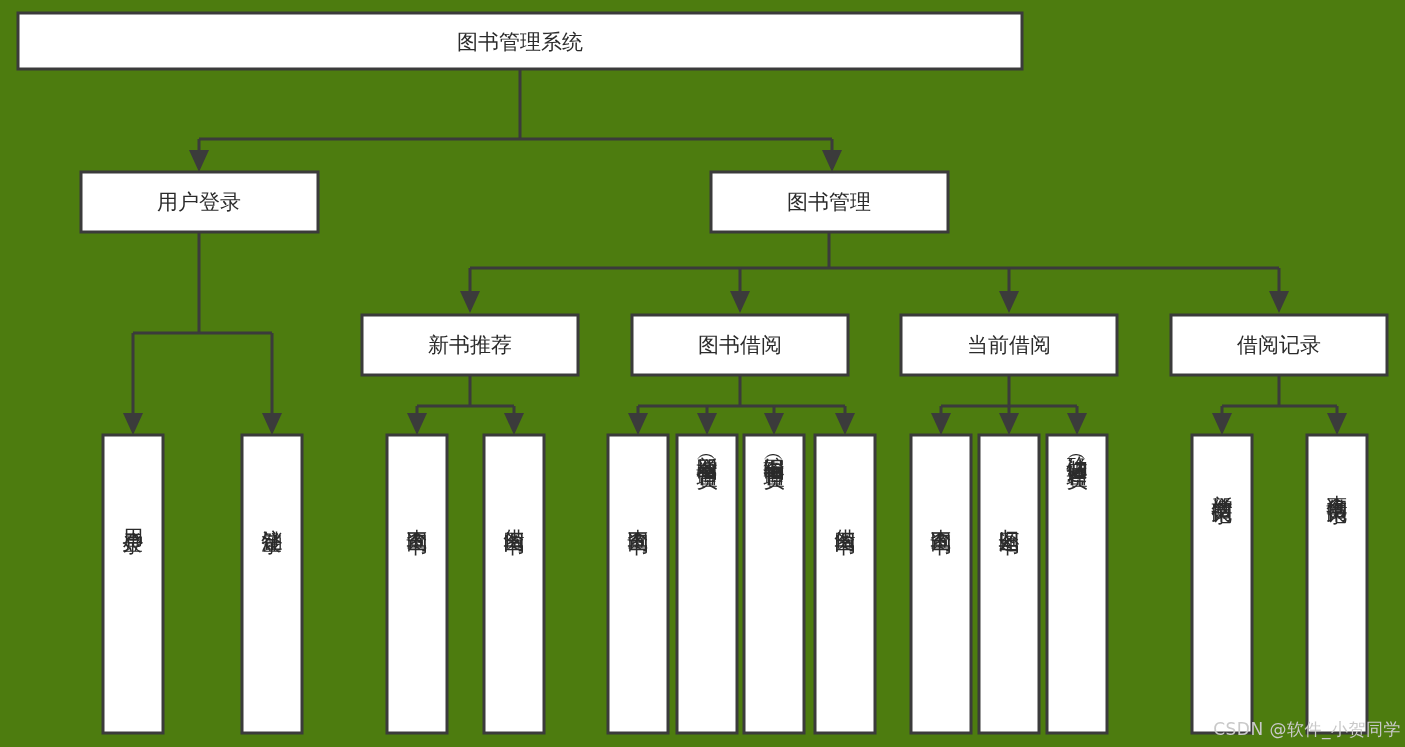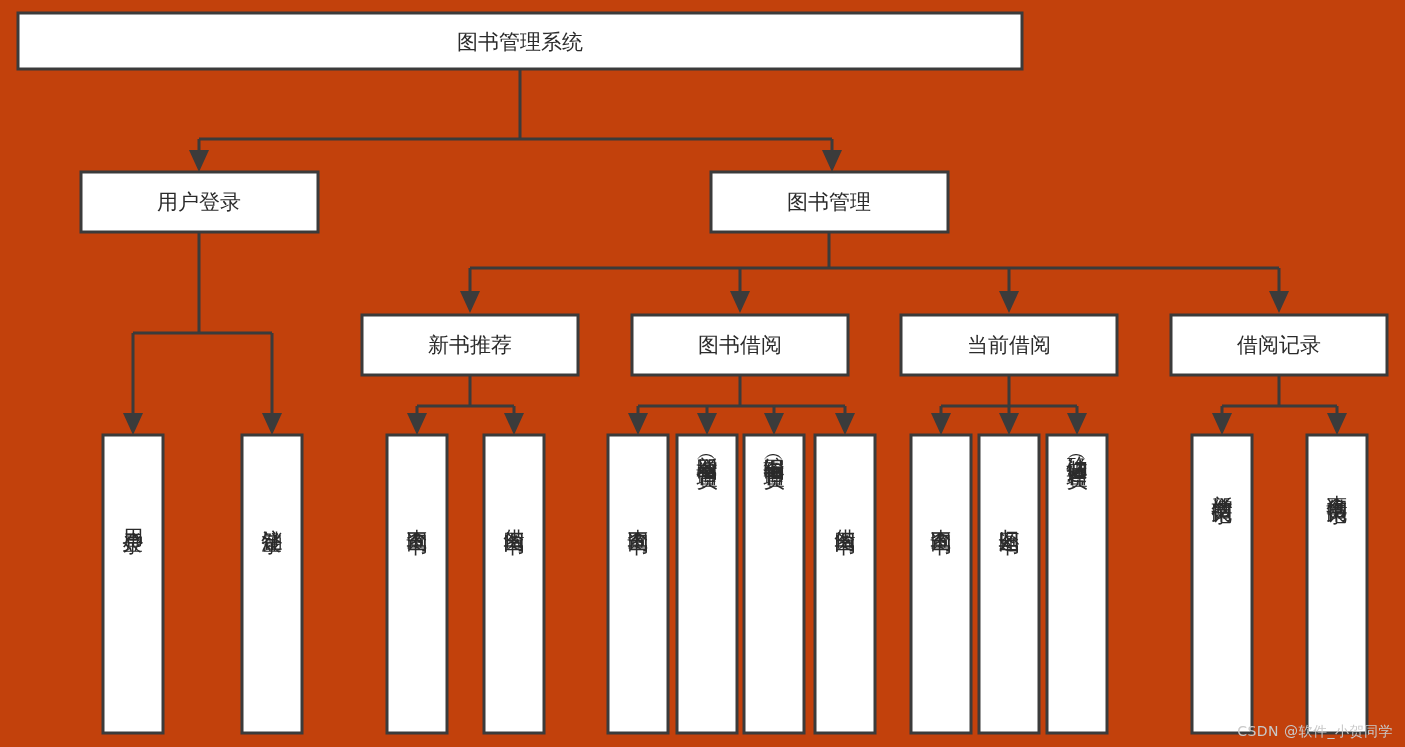--- a/index.html
+++ b/index.html
@@ -10,21 +10,21 @@
   body {
     width: 1405px;
     height: 747px;
     font-family: "DejaVu Sans", "Liberation Sans", sans-serif;
     overflow: hidden;
   }
   #diagram-root {
     position: relative;
     width: 1405px;
     height: 747px;
-    background: #c2410c;
+    background: #4d7c0f;
   }
   svg#flowchart {
     position: absolute;
     top: 0;
     left: 0;
     width: 1405px;
     height: 747px;
     display: block;
   }
   .node-box {
@@ -52,24 +52,24 @@
     stroke: #3b3b3b;
     stroke-width: 3;
     fill: none;
   }
   .arrow-head {
     fill: #3b3b3b;
     stroke: none;
   }
   .watermark {
     position: absolute;
-    right: 12px;
+    right: 4px;
     bottom: 6px;
     font-family: "DejaVu Sans", "Liberation Sans", sans-serif;
-    font-size: 14px;
+    font-size: 17px;
     color: #c9c9c9;
     letter-spacing: 0.5px;
     white-space: nowrap;
     pointer-events: none;
   }
 </style>
 </head>
 <body>
 
 <div id="diagram-root">

